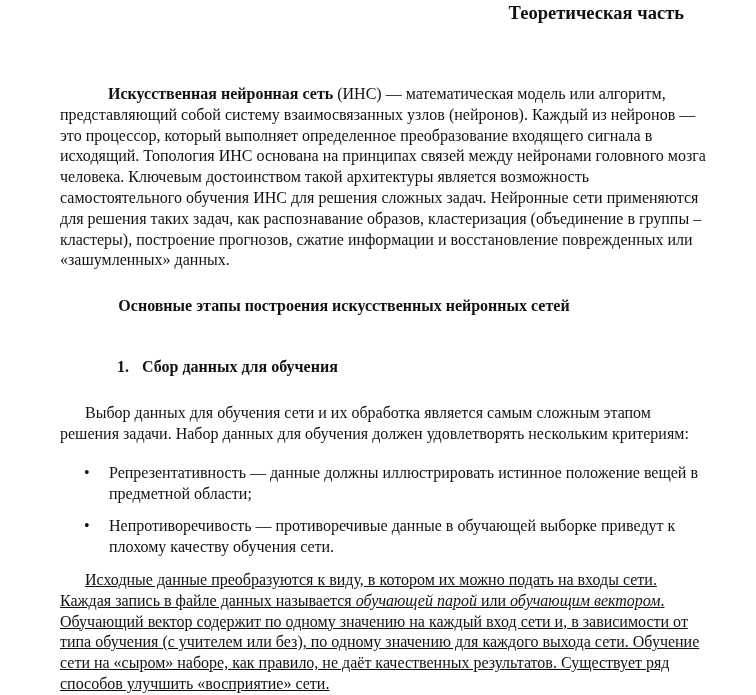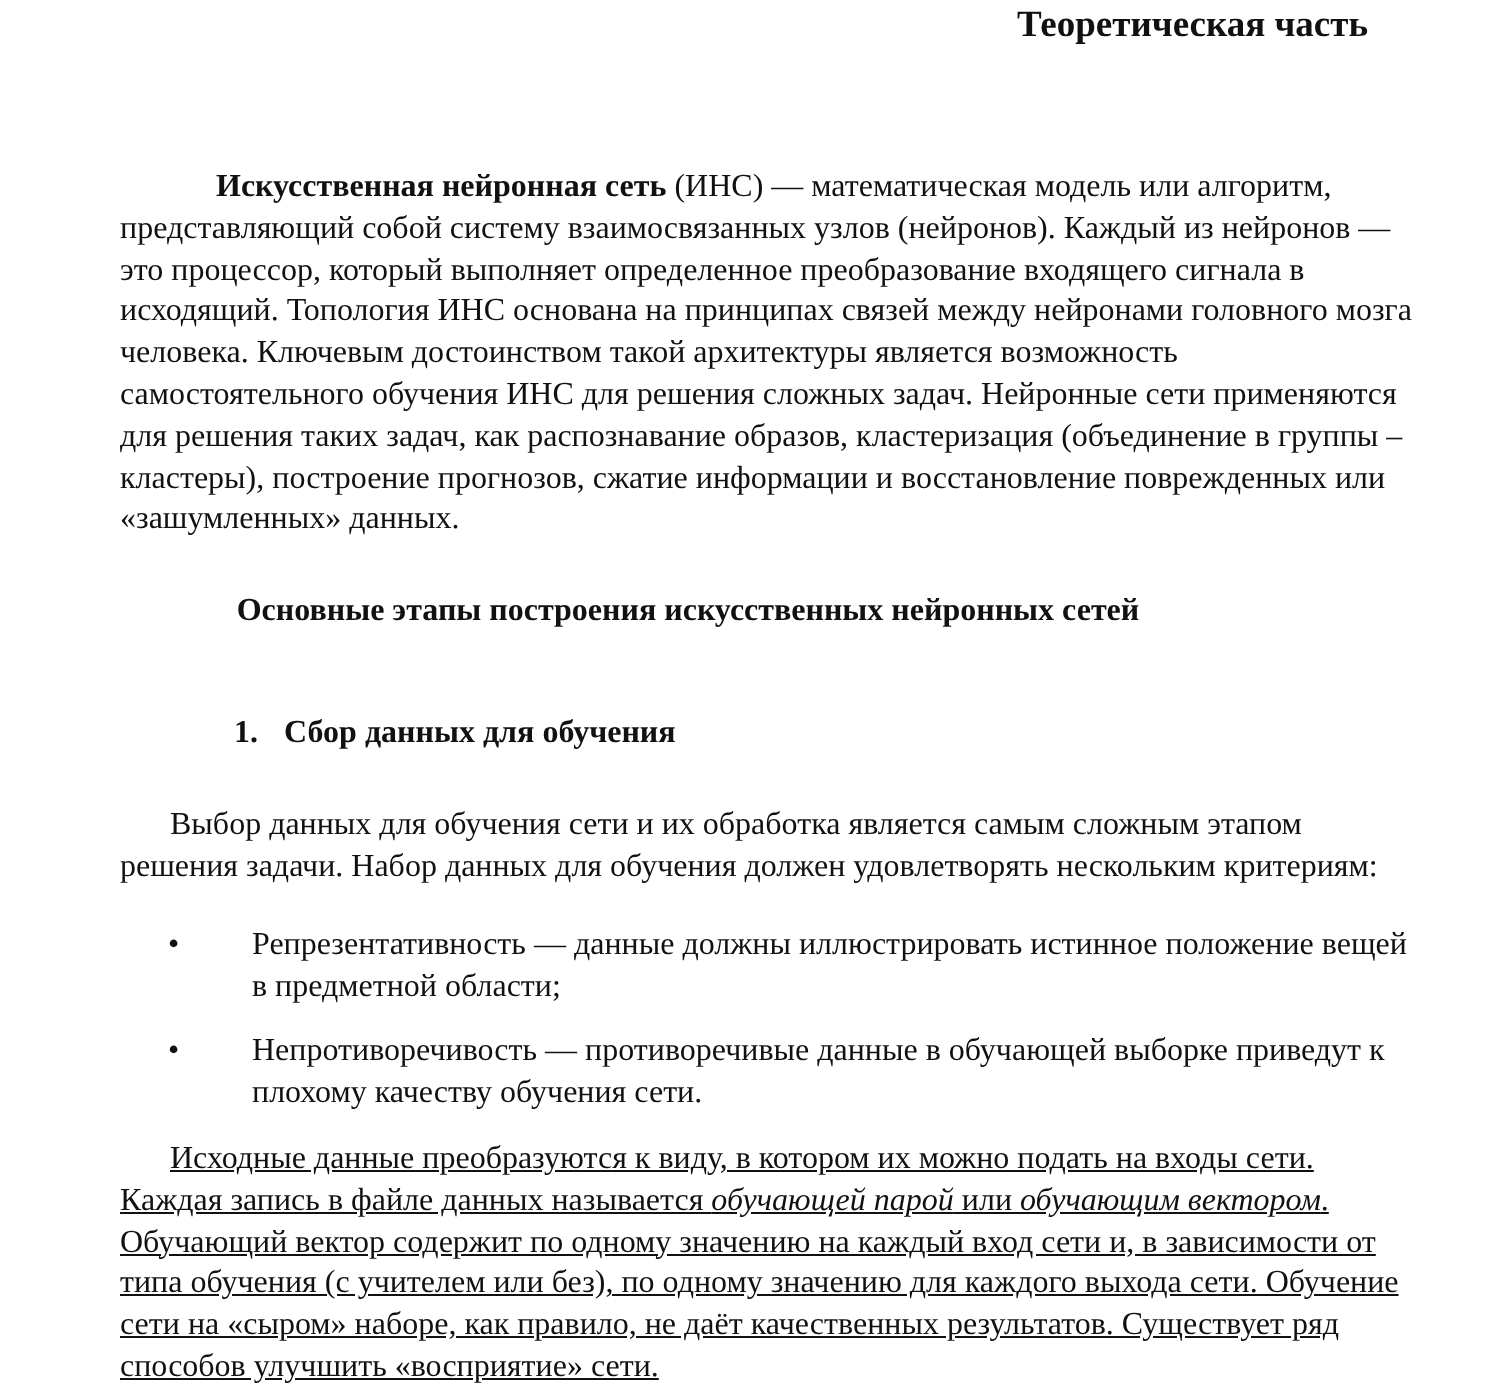--- a/index.html
+++ b/index.html
@@ -26,21 +26,21 @@
   .h3 {
     position: absolute; top: 357px; left: 84px;
     font-weight: bold; font-size: 16px; line-height: 20px; margin-left: 33px;
   }
   .h3 .num { display: inline-block; width: 25px; }
   .bullet {
     position: absolute; left: 84px; width: 620px;
     font-size: 16px; line-height: 20.8px;
   }
   .bullet .dot { position: absolute; left: 0; top: 0; }
-  .bullet .text { display: block; margin-left: 42px; }
+  .bullet .text { display: block; margin-left: 25px; }
   b { font-weight: bold; }
   i { font-style: italic; }
 </style>
 </head>
 <body>
 
 <div class="page">
 
   <div class="title">Теоретическая часть</div>
 

